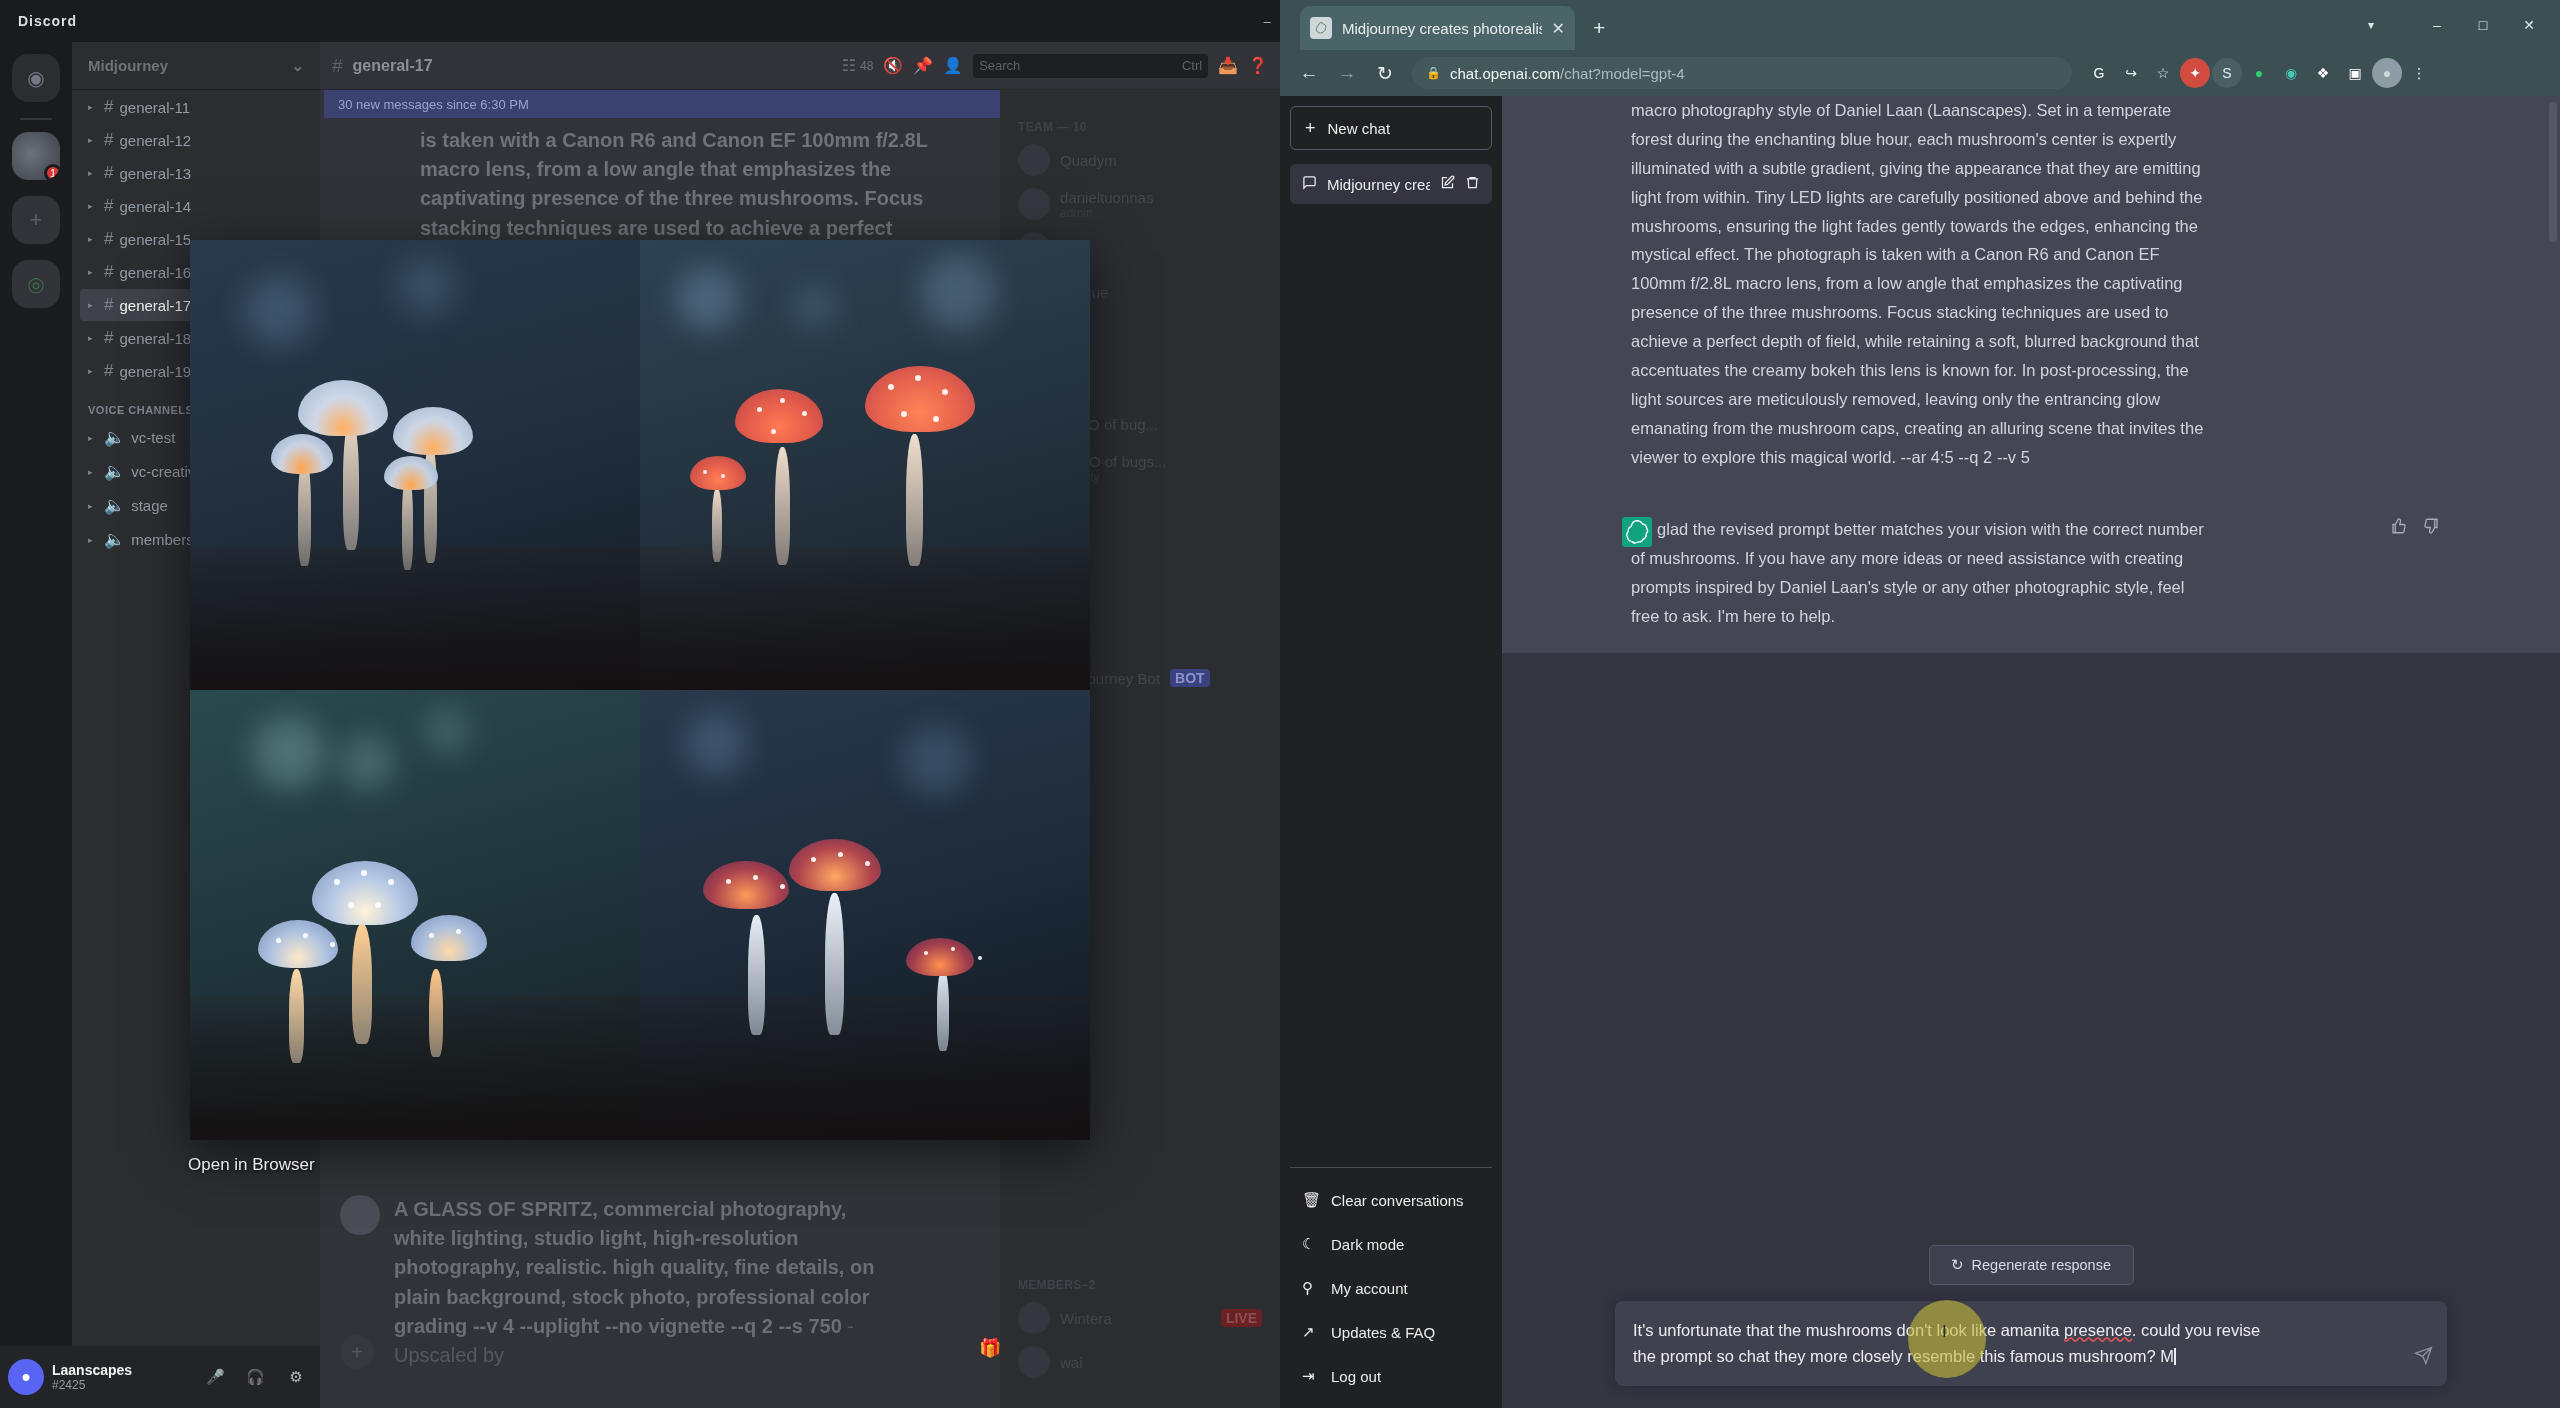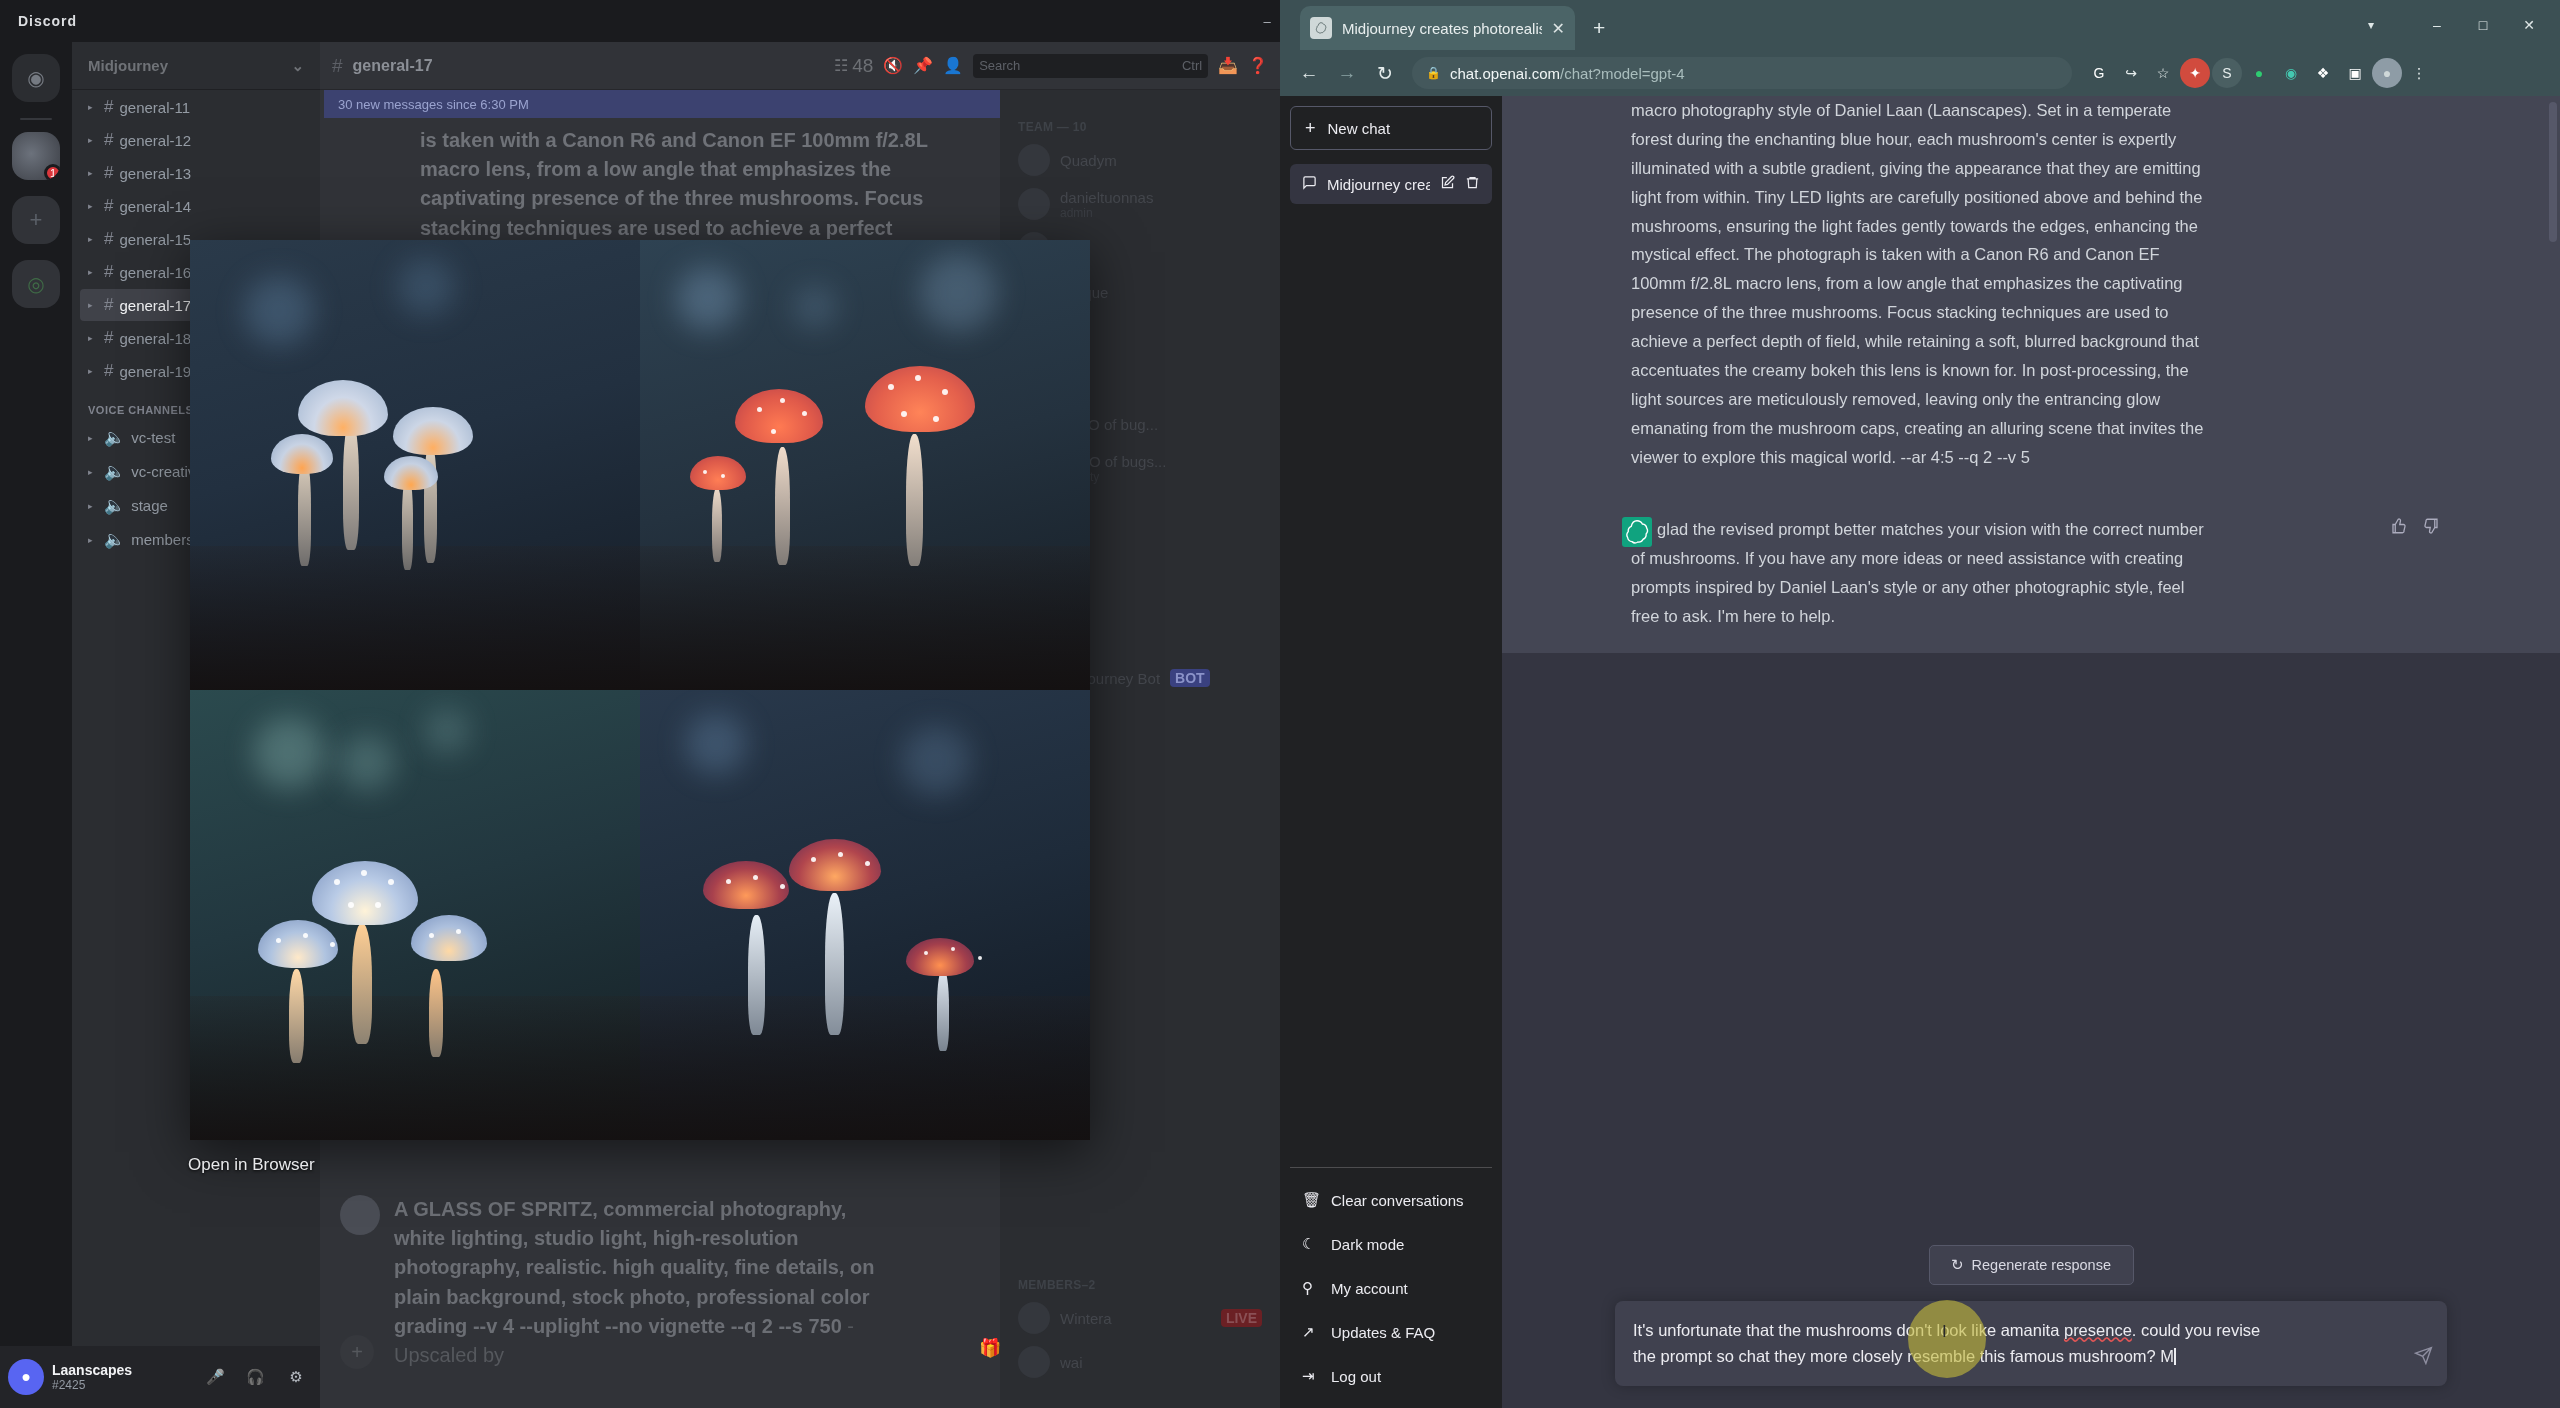--- a/index.html
+++ b/index.html
@@ -332,21 +332,21 @@
           <span>members</span>
         </div>
       </div>
   </div>
 
   <div id="chan-topbar">
     <span style="color:#5d6067;font-size:19px;">#</span>
     <span class="name">general-17</span>
     <span class="spacer"></span>
     <span class="tbi">☷
-      <span style="font-size:19px;">48</span>
+      <span style="font-size:12px;">48</span>
     </span>
     <span class="tbi">🔇</span>
     <span class="tbi">📌</span>
     <span class="tbi">👤</span>
     <div id="chan-search">
       <span>Search</span>
       <span>Ctrl</span>
     </div>
     <span class="tbi">📥</span>
     <span class="tbi" style="color:#3e5b3f;">❓</span>

